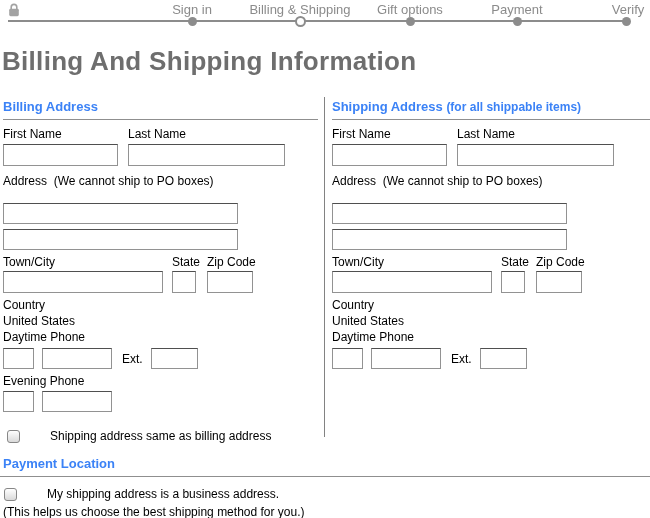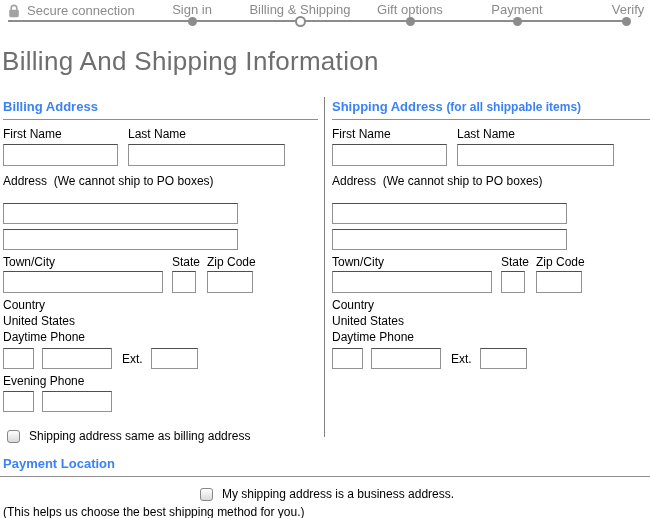--- a/index.html
+++ b/index.html
@@ -14,21 +14,21 @@
   .secure { position:absolute; left:8px; top:3px; display:flex; align-items:center; gap:7px;
             color:#8b8b8b; font-size:13px; }
   .navline { position:absolute; left:8px; top:20px; width:622px; height:2px; background:#8c8c8c; }
   .step-label { position:absolute; top:2px; transform:translateX(-50%); color:#8b8b8b;
                 font-size:13px; white-space:nowrap; cursor:default; }
   .dot { position:absolute; top:17px; width:9px; height:9px; border-radius:50%;
          background:#8c8c8c; }
   .dot.current { width:11px; height:11px; top:16px; background:#ffffff;
                  border:2px solid #8c8c8c; }
   
-  .page-title { position:absolute; left:2px; top:46px; font-size:26px; font-weight:normal;
+  .page-title { position:absolute; left:2px; top:46px; font-size:26px; font-weight:bold;
                 color:#6e6e6e; letter-spacing:0.3px; }
   
   .columns { position:absolute; left:0; top:97px; width:650px; height:340px; display:flex; }
   .col-left  { width:325px; border-right:1px solid #828282; padding:0 6px 0 3px; }
   .col-right { flex:1; padding-left:7px; }
   h3.section { font-size:13px; line-height:14px; font-weight:bold; color:#3b82f6;
                padding:3px 0 5px; border-bottom:1px solid #8f8f8f; white-space:nowrap; }
   h3.section .note { font-weight:bold; font-size:12px; }
   .lbl { font-size:12px; line-height:14px; color:#000; white-space:pre; }
   .ti { border:1px solid #929292; border-top-color:#4f4f4f; background:#fff; height:22px;
@@ -50,44 +50,43 @@
   .towns .gz { width:46px; }
   .country-label { margin-top:4px; line-height:16px; }
   .country-value { line-height:16px; }
   .phone-label { line-height:16px; }
   .phones { margin-top:3px; align-items:center; }
   .phones .p1 { width:31px; margin-right:8px; }
   .phones .p2 { width:70px; margin-right:5px; }
   .phones .ext-lbl { margin:0 8px 0 0; padding-left:5px; }
   .phones .p3 { width:47px; }
   .evening-label { margin-top:5px; line-height:15px; }
-  .cbrow { display:flex; align-items:center; cursor:default; }
+  .cbrow { display:flex; align-items:center; cursor:default;gap:21px; }
   .cb { width:13px; height:13px; border:1px solid #878787; border-radius:3px;
         background:linear-gradient(#ffffff,#d9d9d9); flex:none; }
   .cbrow .cb-lbl { font-size:12px; color:#000; margin-left:9px; white-space:nowrap; }
   .same-row { margin-top:17px; margin-left:4px; }
   .apo { margin-top:21px; font-size:13px; white-space:nowrap; }
   .apo .pre { color:#1a1a1a; }
   .apo .lnk { color:#8a8a8a; cursor:pointer; }
   
   .location { position:absolute; left:0; top:454px; width:650px; }
   .location h3.section { padding-left:3px; }
-  .biz-row { margin-top:10px; margin-left:4px;justify-content:center; }
+  .biz-row { margin-top:10px; margin-left:4px; }
   .help { margin-top:4px; margin-left:3px; font-size:12px; color:#000; white-space:nowrap; }
 </style>
 </head>
 <body>
 
 <div class="nav">
   <div class="secure">
     <svg width="12" height="14" viewBox="0 0 12 14">
       <path d="M3.2 6V4.2a2.8 2.8 0 0 1 5.6 0V6" fill="none" stroke="#a2a2a2" stroke-width="1.6"></path>
       <rect x="1.2" y="5.8" width="9.6" height="7.4" rx="1.4" fill="#a2a2a2"></rect>
     </svg>
-    <span>Secure connection</span>
   </div>
 
   <div class="navline"></div>
 
   <span class="step-label" style="left:192px">Sign in</span>
   <span class="step-label" style="left:300px">Billing &amp; Shipping</span>
   <span class="step-label" style="left:410px">Gift options</span>
   <span class="step-label" style="left:517px">Payment</span>
   <span class="step-label" style="left:628px">Verify</span>
 

